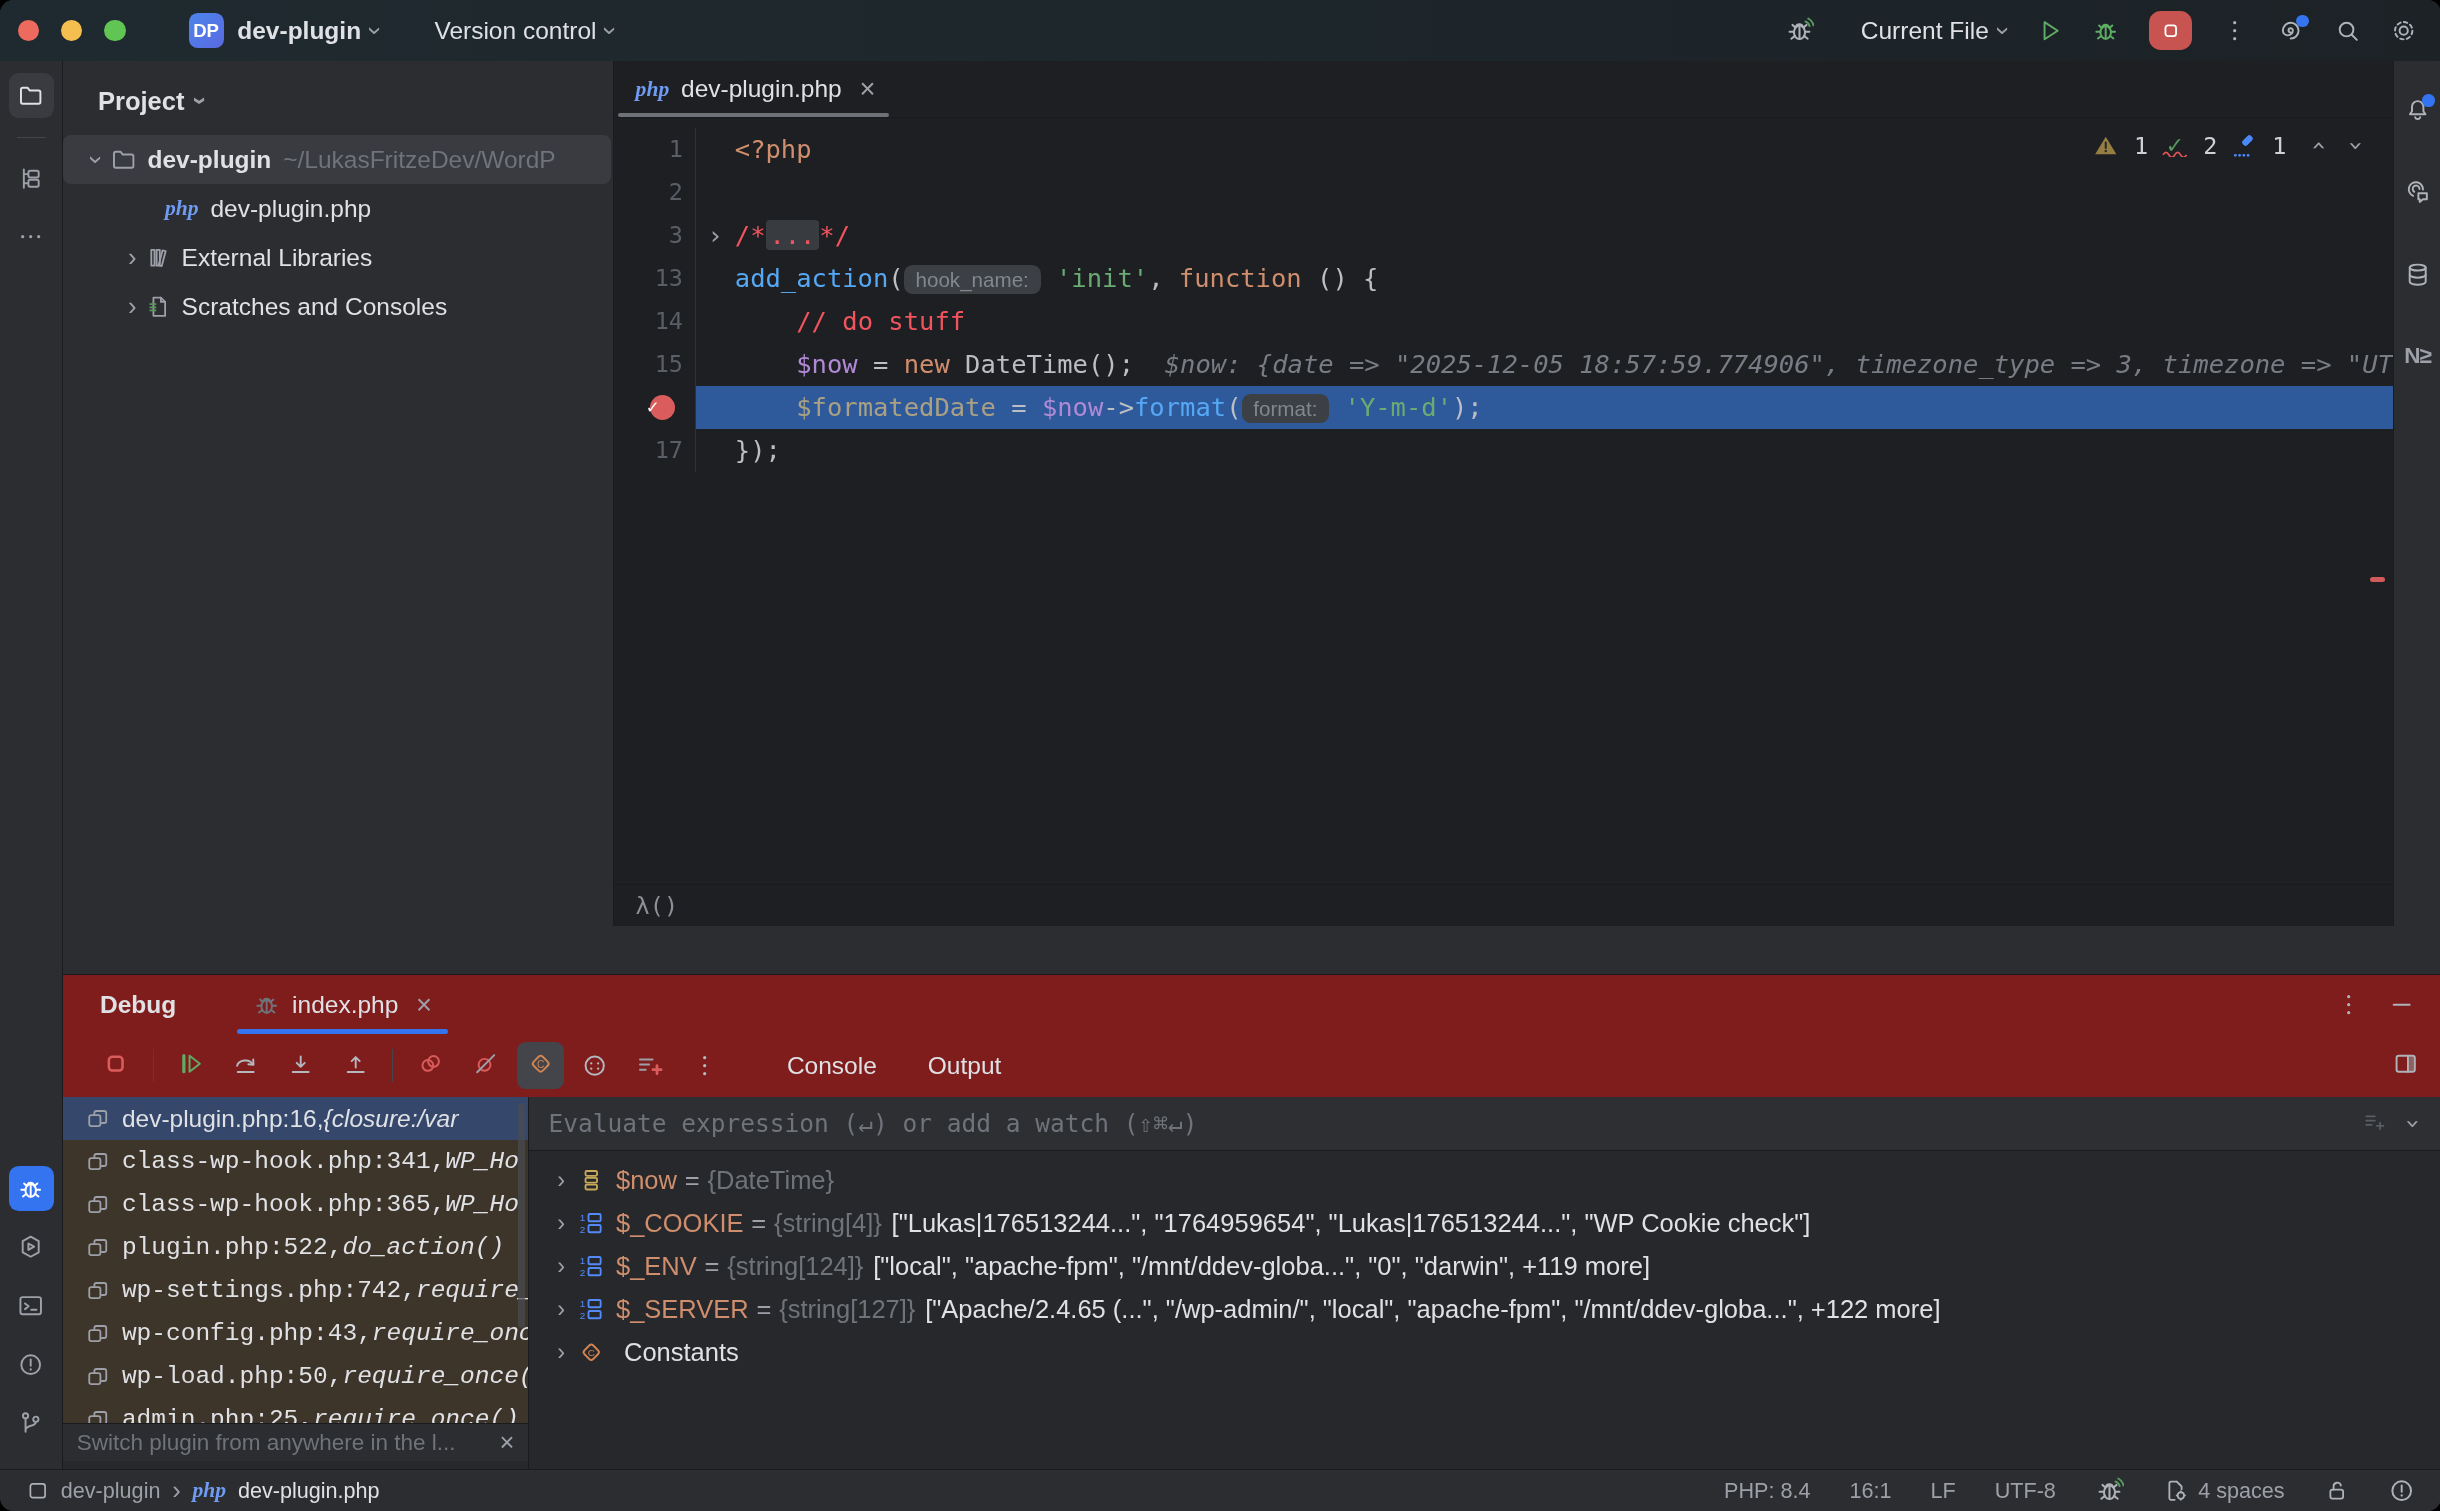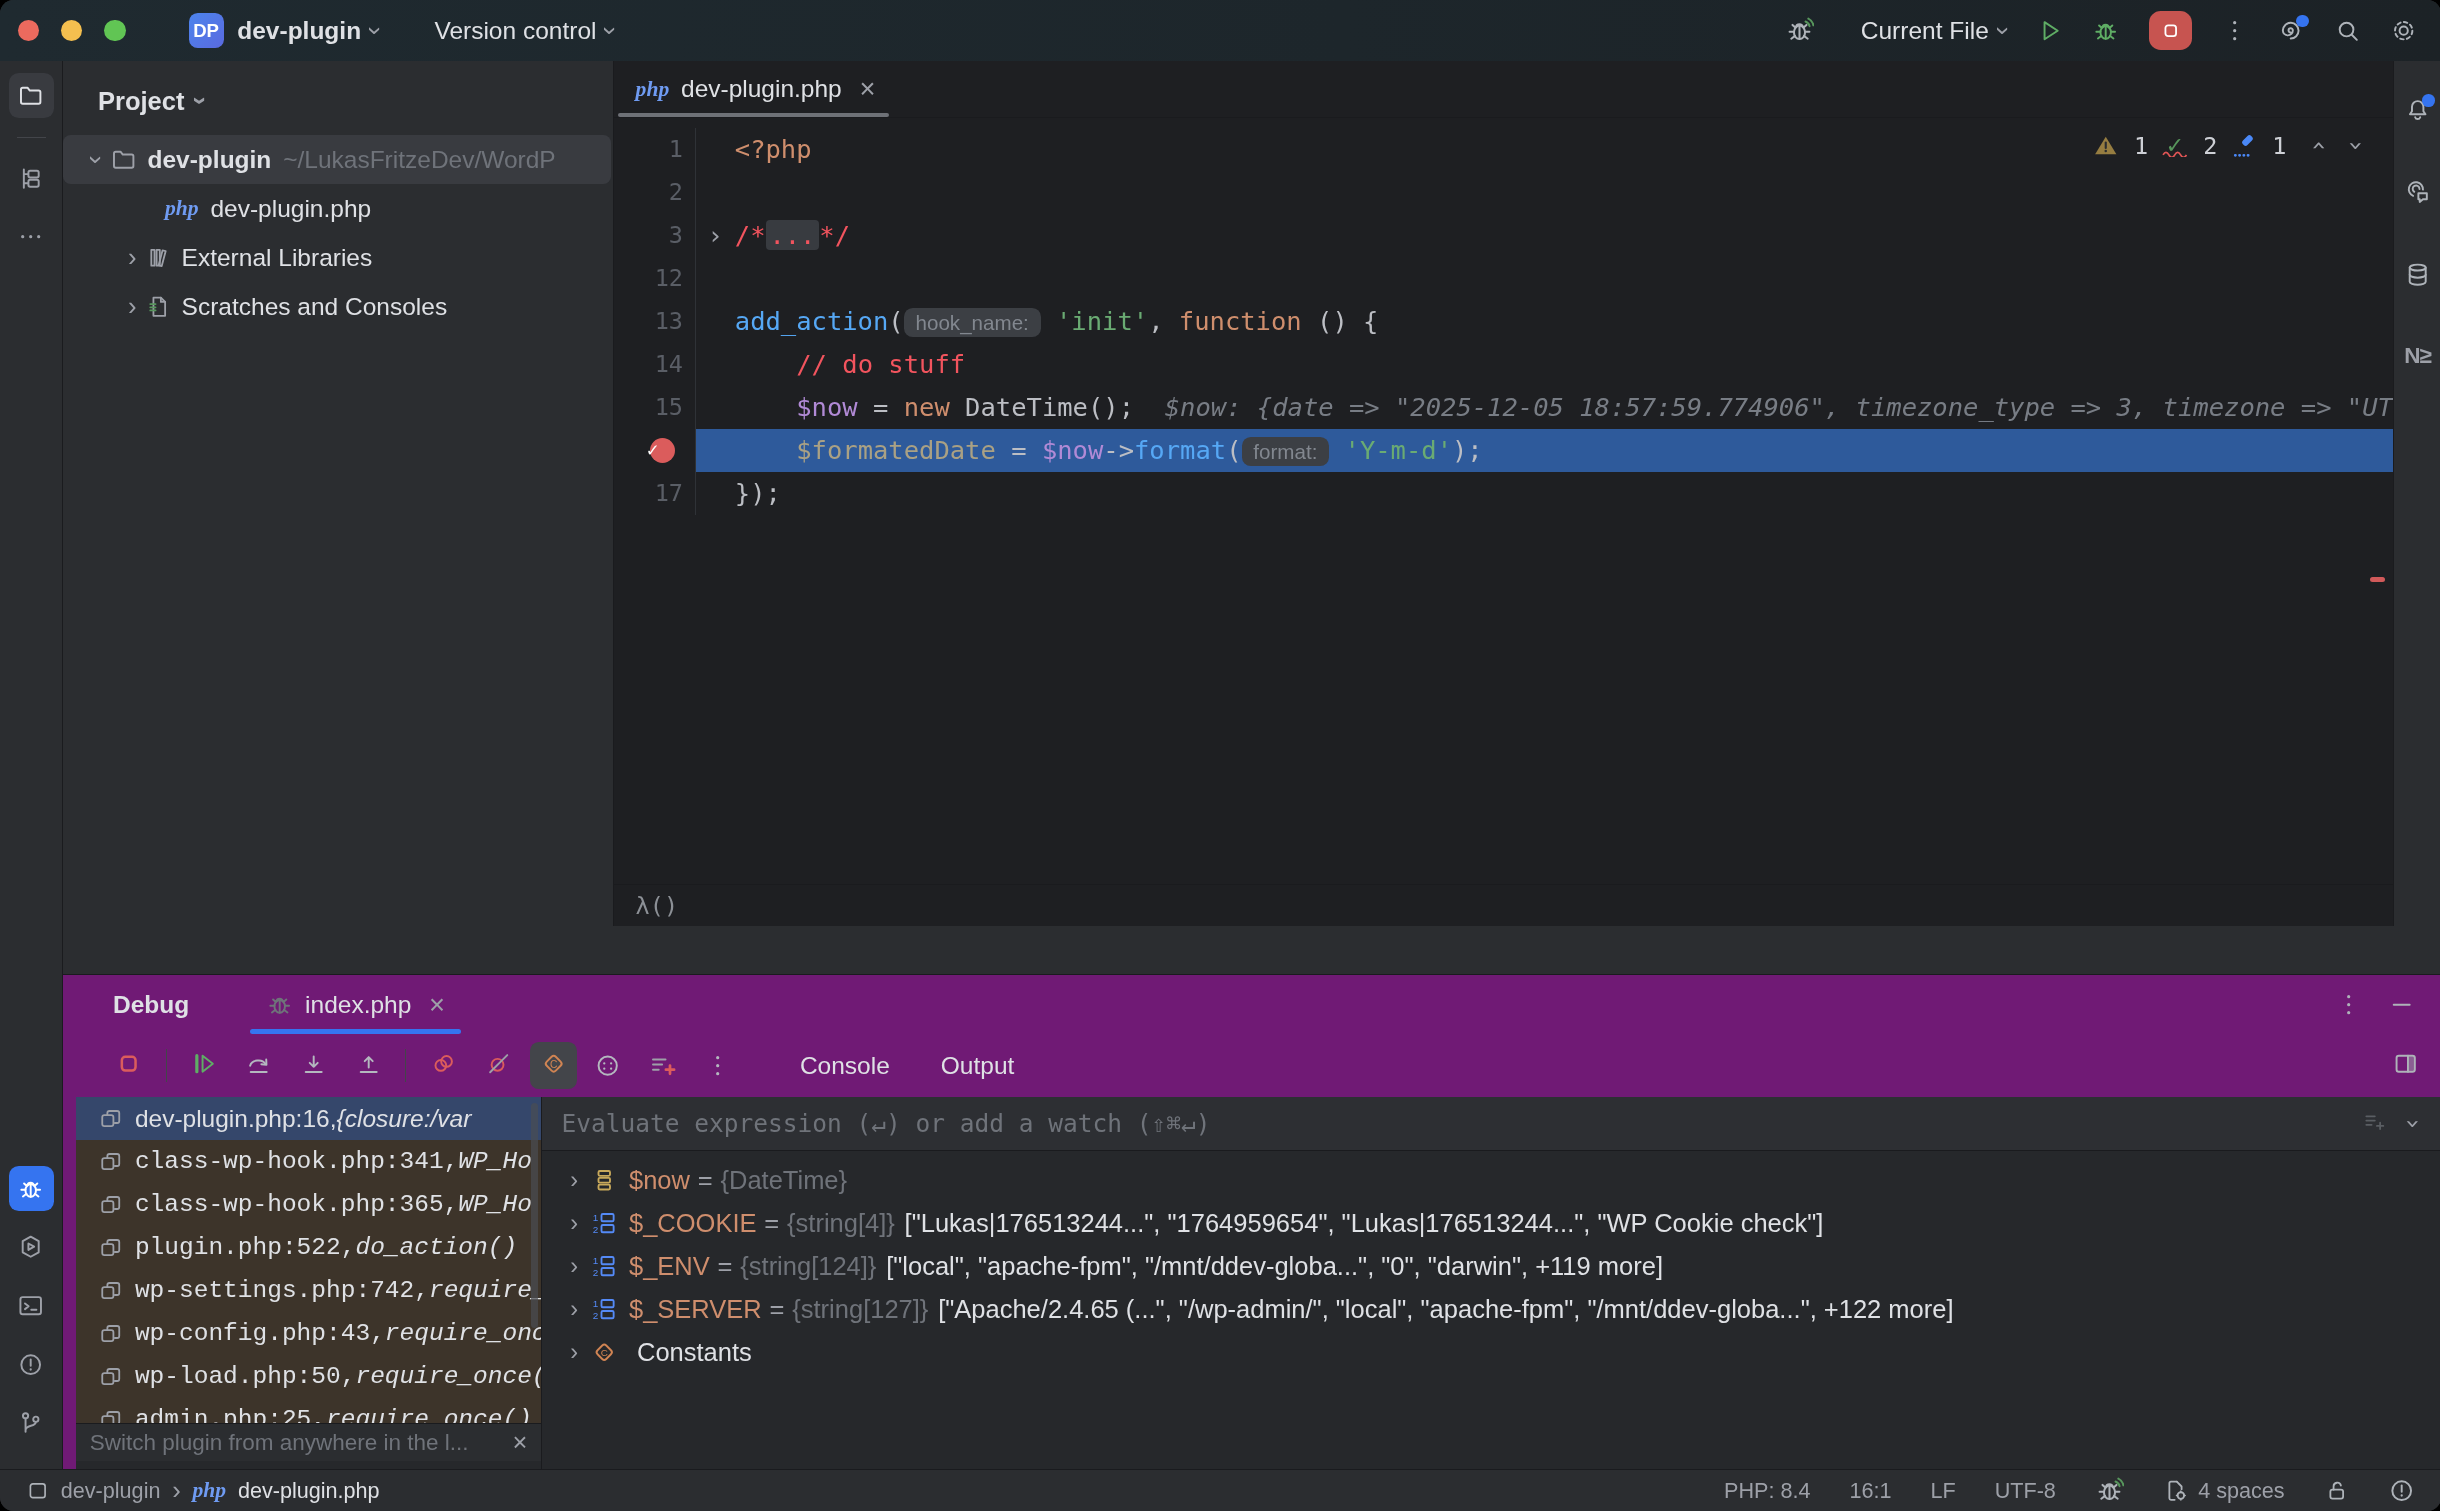--- a/index.html
+++ b/index.html
@@ -69,21 +69,21 @@
   .insp-num{margin-left:2px;}
   .wavy{display:block;margin-top:-5.9px;}
   .scroll-mark{position:absolute;right:7.8px;top:459px;width:15.7px;height:4.9px;border-radius:2.9px;background:#d15a5a;z-index:3;}
   .breadcrumbs{height:41px;flex:0 0 41px;border-top:1px solid #1a1b1e;display:flex;align-items:center;padding-left:21.6px;color:#8c9096;font-size:23.5px;font-family:"DejaVu Sans Mono",monospace;}
 
   
   .rightrail{flex:0 0 47px;border-left:1px solid #1a1b1e;background:#2b2d30;display:flex;flex-direction:column;align-items:center;padding-top:35px;gap:55px;}
   .n2{font-size:22.5px;color:#9da0a8;font-weight:bold;letter-spacing:-1px;}
 
   
-  .debug{flex:0 0 494px;border-top:1px solid #1a1b1e;background:#701a75;display:flex;flex-direction:column;min-height:0;padding-left:13px;}
+  .debug{flex:0 0 494px;border-top:1px solid #1a1b1e;background:#7f1d1d;display:flex;flex-direction:column;min-height:0;}
   .dbg-header{height:59px;flex:0 0 59px;display:flex;align-items:center;color:#dfe1e5;font-size:24.5px;}
   .dbg-title{font-weight:bold;margin-left:37px;}
   .dbg-session{display:flex;align-items:center;gap:11.8px;margin-left:61px;height:100%;position:relative;padding:0 15.7px;justify-content:space-between;}
   .dbg-session .underline{position:absolute;left:0;right:0;bottom:0;height:4.9px;background:#3574f0;border-radius:2.9px;}
   .dbg-header-right{margin-left:auto;display:flex;align-items:center;gap:25.5px;margin-right:25.5px;color:#9da0a8;}
   .dbg-toolbar{height:63px;flex:0 0 63px;display:flex;align-items:center;padding-left:29px;}
   .dtb{width:47px;height:47px;border-radius:8.8px;display:flex;align-items:center;justify-content:center;color:#b4b8bf;margin-right:7.8px;}
   .dtb.active{background:#43454a;}
   .dtb-divider{width:1px;height:33px;background:#43454a;margin:0 13.7px 0 5.9px;}
   .ic-red{color:#db5c5c;}
@@ -342,21 +342,20 @@
                 </svg>
               <span class="insp-num">1</span>
               <span class="chev rm90" style="margin-left:9.8px">›</span>
               <span class="chev r90" style="margin-left:9.8px">›</span>
             </div>
             <div class="scroll-mark"></div>
             <div id="code-lines">
                 <div class="code-line"><div class="gutter">1</div><div class="line-right"><div class="fold-col"></div><div class="code-text"><span class="tk-tag">&lt;?php</span></div></div></div>
                 <div class="code-line"><div class="gutter">2</div><div class="line-right"><div class="fold-col"></div><div class="code-text"></div></div></div>
                 <div class="code-line"><div class="gutter">3</div><div class="line-right"><div class="fold-col">›</div><div class="code-text"><span class="tk-comment">/*</span><span class="tk-comment tk-fold">...</span><span class="tk-comment">*/</span></div></div></div>
-                <div class="code-line"><div class="gutter">12</div><div class="line-right"><div class="fold-col"></div><div class="code-text"></div></div></div>
                 <div class="code-line"><div class="gutter">13</div><div class="line-right"><div class="fold-col"></div><div class="code-text"><span class="tk-func">add_action</span><span class="tk-plain">(</span><span class="tk-chip">hook_name:</span><span class="tk-plain"> </span><span class="tk-string">'init'</span><span class="tk-plain">, </span><span class="tk-kw">function</span><span class="tk-plain"> () {</span></div></div></div>
                 <div class="code-line"><div class="gutter">14</div><div class="line-right"><div class="fold-col"></div><div class="code-text"><span class="tk-plain">    </span><span class="tk-comment">// do stuff</span></div></div></div>
                 <div class="code-line"><div class="gutter">15</div><div class="line-right"><div class="fold-col"></div><div class="code-text"><span class="tk-plain">    </span><span class="tk-var">$now</span><span class="tk-plain"> = </span><span class="tk-kw">new</span><span class="tk-plain"> DateTime();</span><span class="tk-plain">  </span><span class="tk-hint">$now: {date =&gt; "2025-12-05 18:57:59.774906", timezone_type =&gt; 3, timezone =&gt; "UT</span></div></div></div>
                 <div class="code-line exec"><div class="gutter"><span class="bp"></span></div><div class="line-right"><div class="fold-col"></div><div class="code-text"><span class="tk-plain">    </span><span class="tk-unused">$formatedDate</span><span class="tk-plain"> = </span><span class="tk-var">$now</span><span class="tk-plain">-&gt;</span><span class="tk-func">format</span><span class="tk-plain">(</span><span class="tk-chip">format:</span><span class="tk-plain"> </span><span class="tk-string">'Y-m-d'</span><span class="tk-plain">);</span></div></div></div>
                 <div class="code-line"><div class="gutter">17</div><div class="line-right"><div class="fold-col"></div><div class="code-text"><span class="tk-plain">});</span></div></div></div>
               </div>
           </div>
 
           <div class="breadcrumbs">
             <span>λ()</span>

